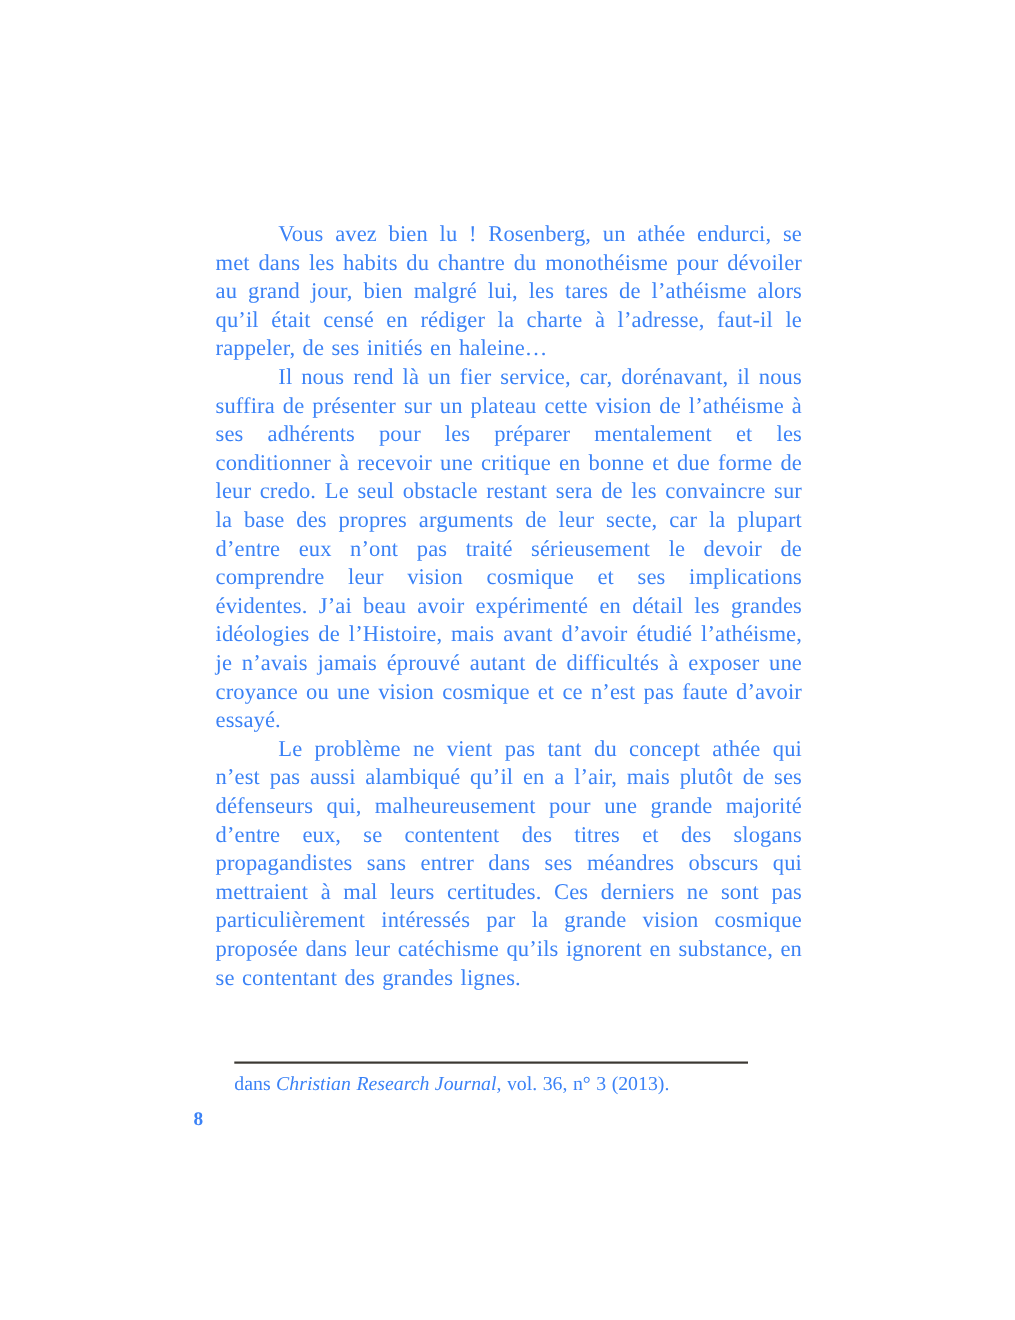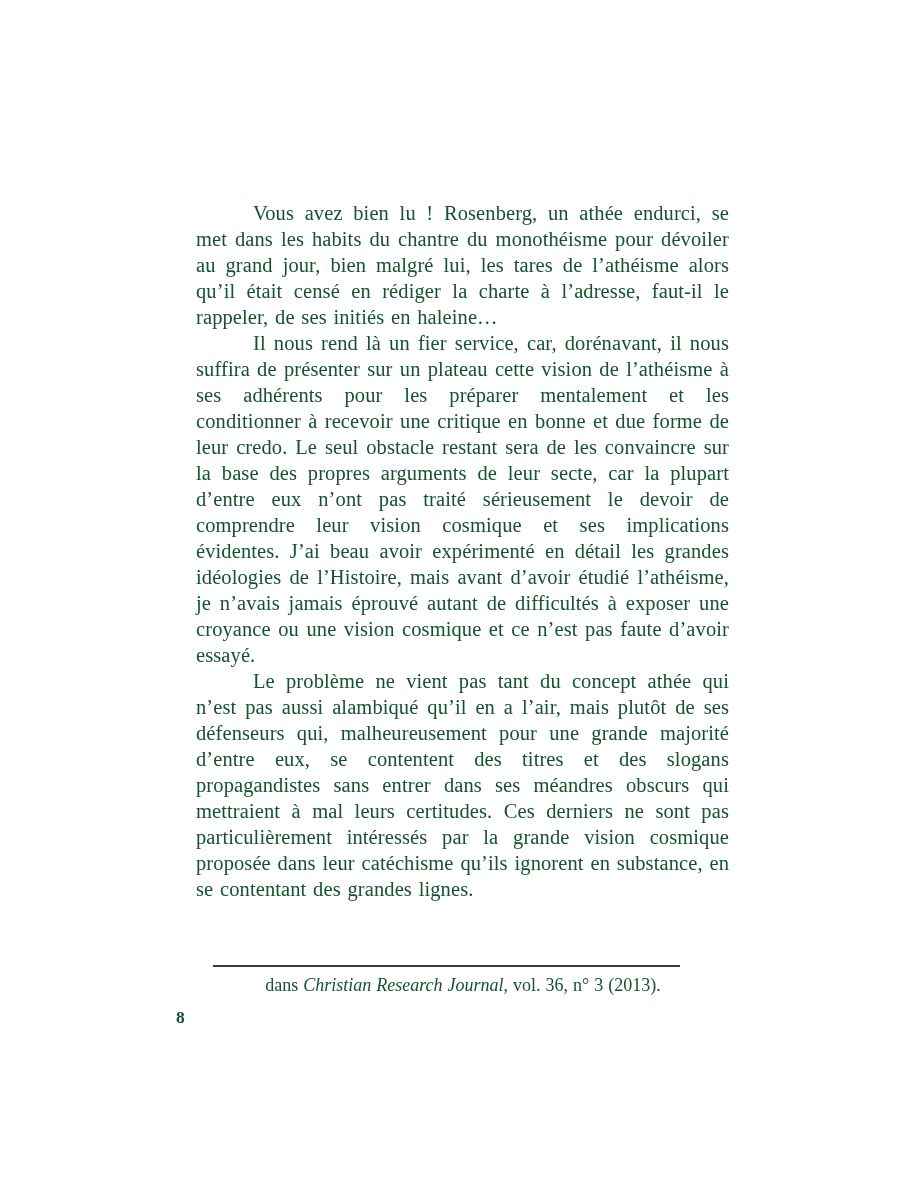--- a/index.html
+++ b/index.html
@@ -7,21 +7,21 @@
     padding: 0;
     background: #ffffff;
   }
   .page {
     position: relative;
     width: 820px;
     height: 1200px;
     background: #ffffff;
     overflow: hidden;
     font-family: "Liberation Serif", "DejaVu Serif", serif;
-    color: #14532d;
+    color: #3b82f6;
   }
   .text-block {
     position: absolute;
     left: 196px;
     top: 200px;
     width: 533px;
   }
   .para {
     margin: 0;
     font-size: 20.5px;
@@ -41,21 +41,20 @@
   }
   .footnote {
     position: absolute;
     left: 213px;
     top: 974px;
     width: 500px;
     margin: 0;
     font-size: 18px;
     line-height: 22px;
     word-spacing: 0.5px;
-    text-align: center;
   }
   .footnote .journal-title {
     font-style: italic;
   }
   .page-number {
     position: absolute;
     left: 176px;
     top: 1006px;
     font-size: 17.5px;
     font-weight: bold;

